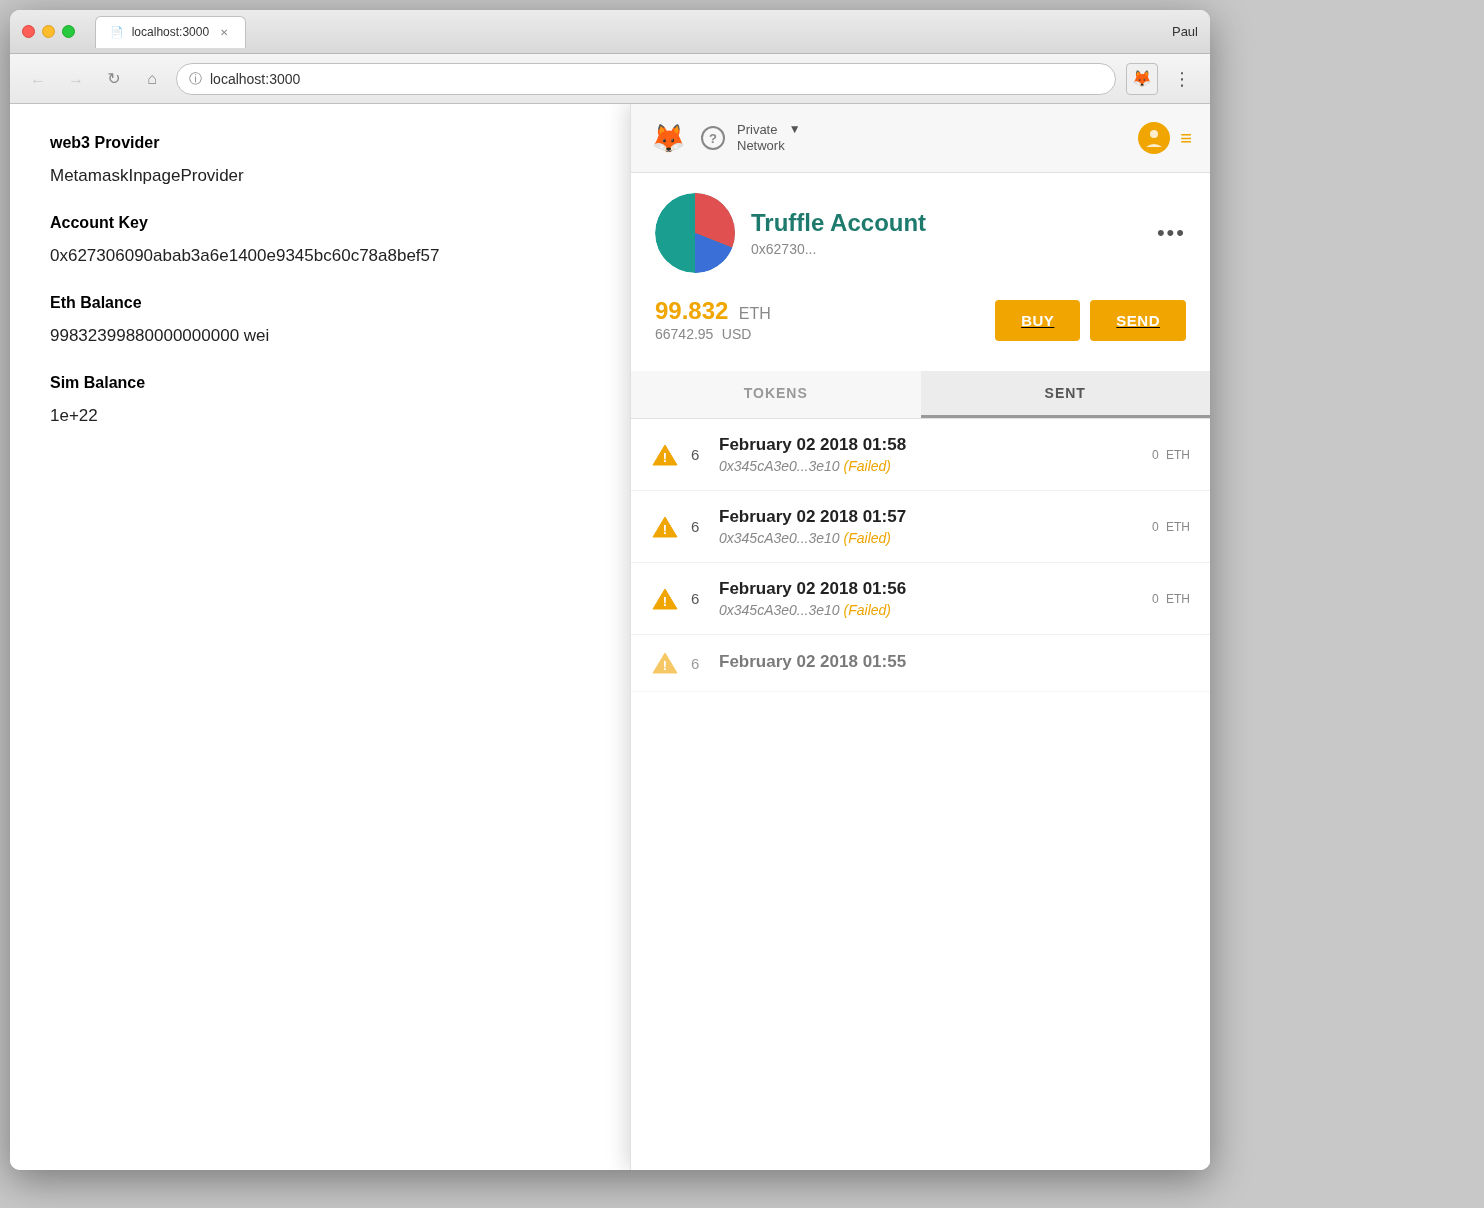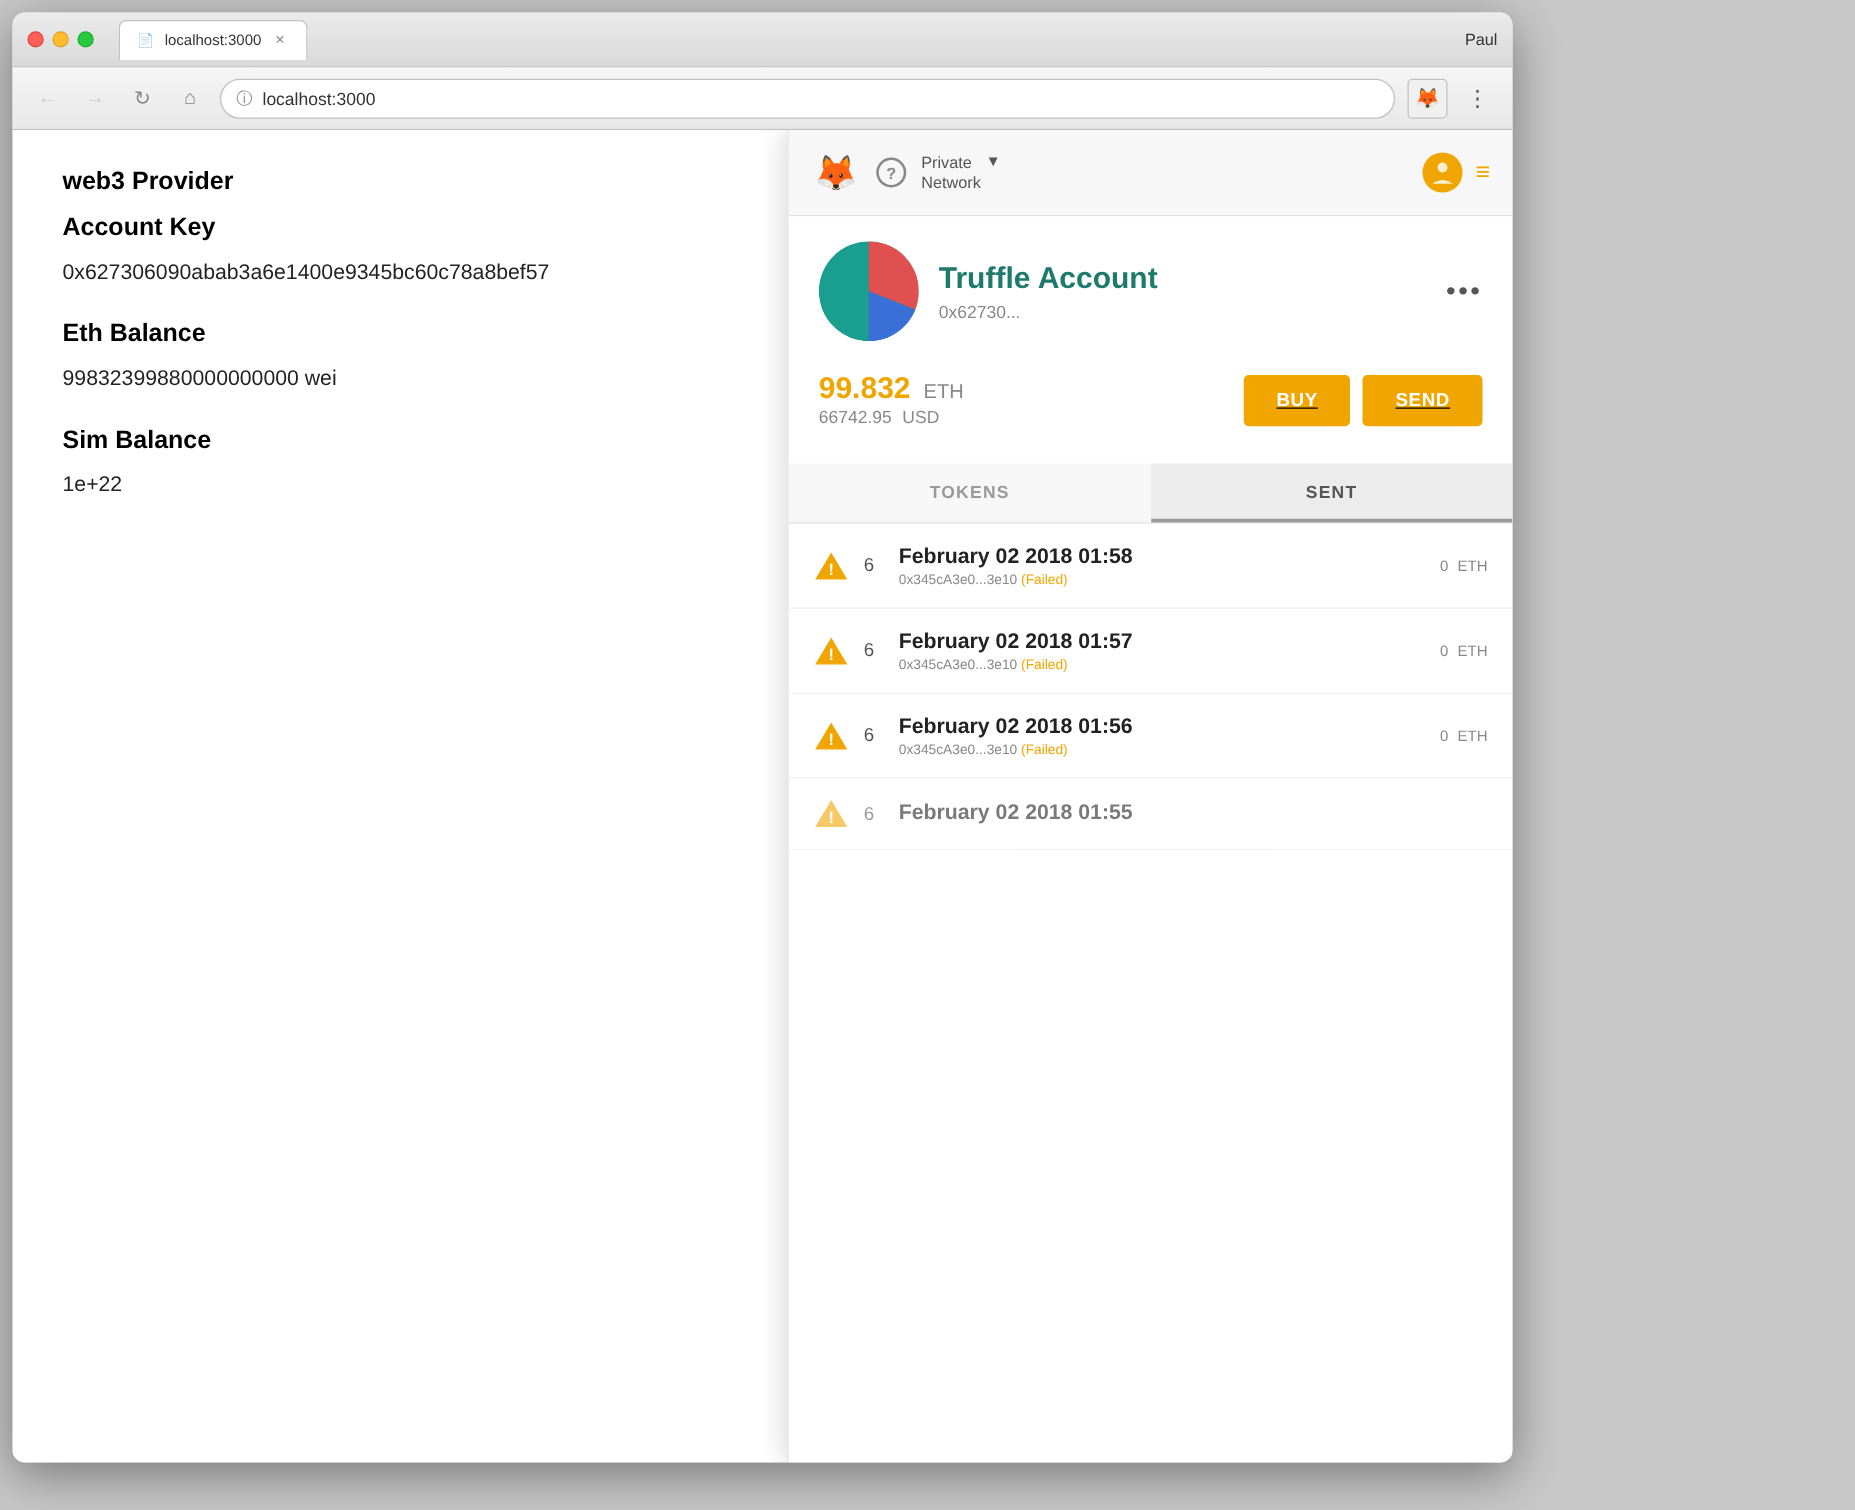--- a/index.html
+++ b/index.html
@@ -185,21 +185,21 @@
     }
 
     
     .main-page {
       flex: 1;
       padding: 30px 40px;
       background: #fff;
     }
 
     .main-page h2 {
-      font-size: 20px;
+      font-size: 16px;
       font-weight: bold;
       margin-bottom: 14px;
     }
 
     .main-page p {
       font-size: 17px;
       margin-bottom: 28px;
       color: #222;
     }
 
@@ -447,22 +447,23 @@
     }
 
     .mm-txn-date {
       font-size: 17px;
       font-weight: 700;
       color: #222;
       margin-bottom: 3px;
     }
 
     .mm-txn-hash {
-      font-size: 11px;
-      color: #888;
+      font-size: 14px;
+      color: #888;
+      font-style: italic;
     }
 
     .mm-txn-hash-failed {
       color: #f0a500;
     }
 
     .mm-txn-amount {
       font-size: 12px;
       color: #888;
       flex-shrink: 0;
@@ -516,20 +517,21 @@
     <div class="metamask-ext-btn">🦊</div>
     <button class="menu-btn">⋮</button>
   </div>
 
   <div class="content-area">
 
     <div class="main-page">
 
       <div>
         <h2>web3 Provider</h2>
+        <p>MetamaskInpageProvider</p>
       </div>
 
       <div>
         <h2>Account Key</h2>
         <p>0x627306090abab3a6e1400e9345bc60c78a8bef57</p>
       </div>
 
       <div>
         <h2>Eth Balance</h2>
         <p>99832399880000000000 wei</p>

